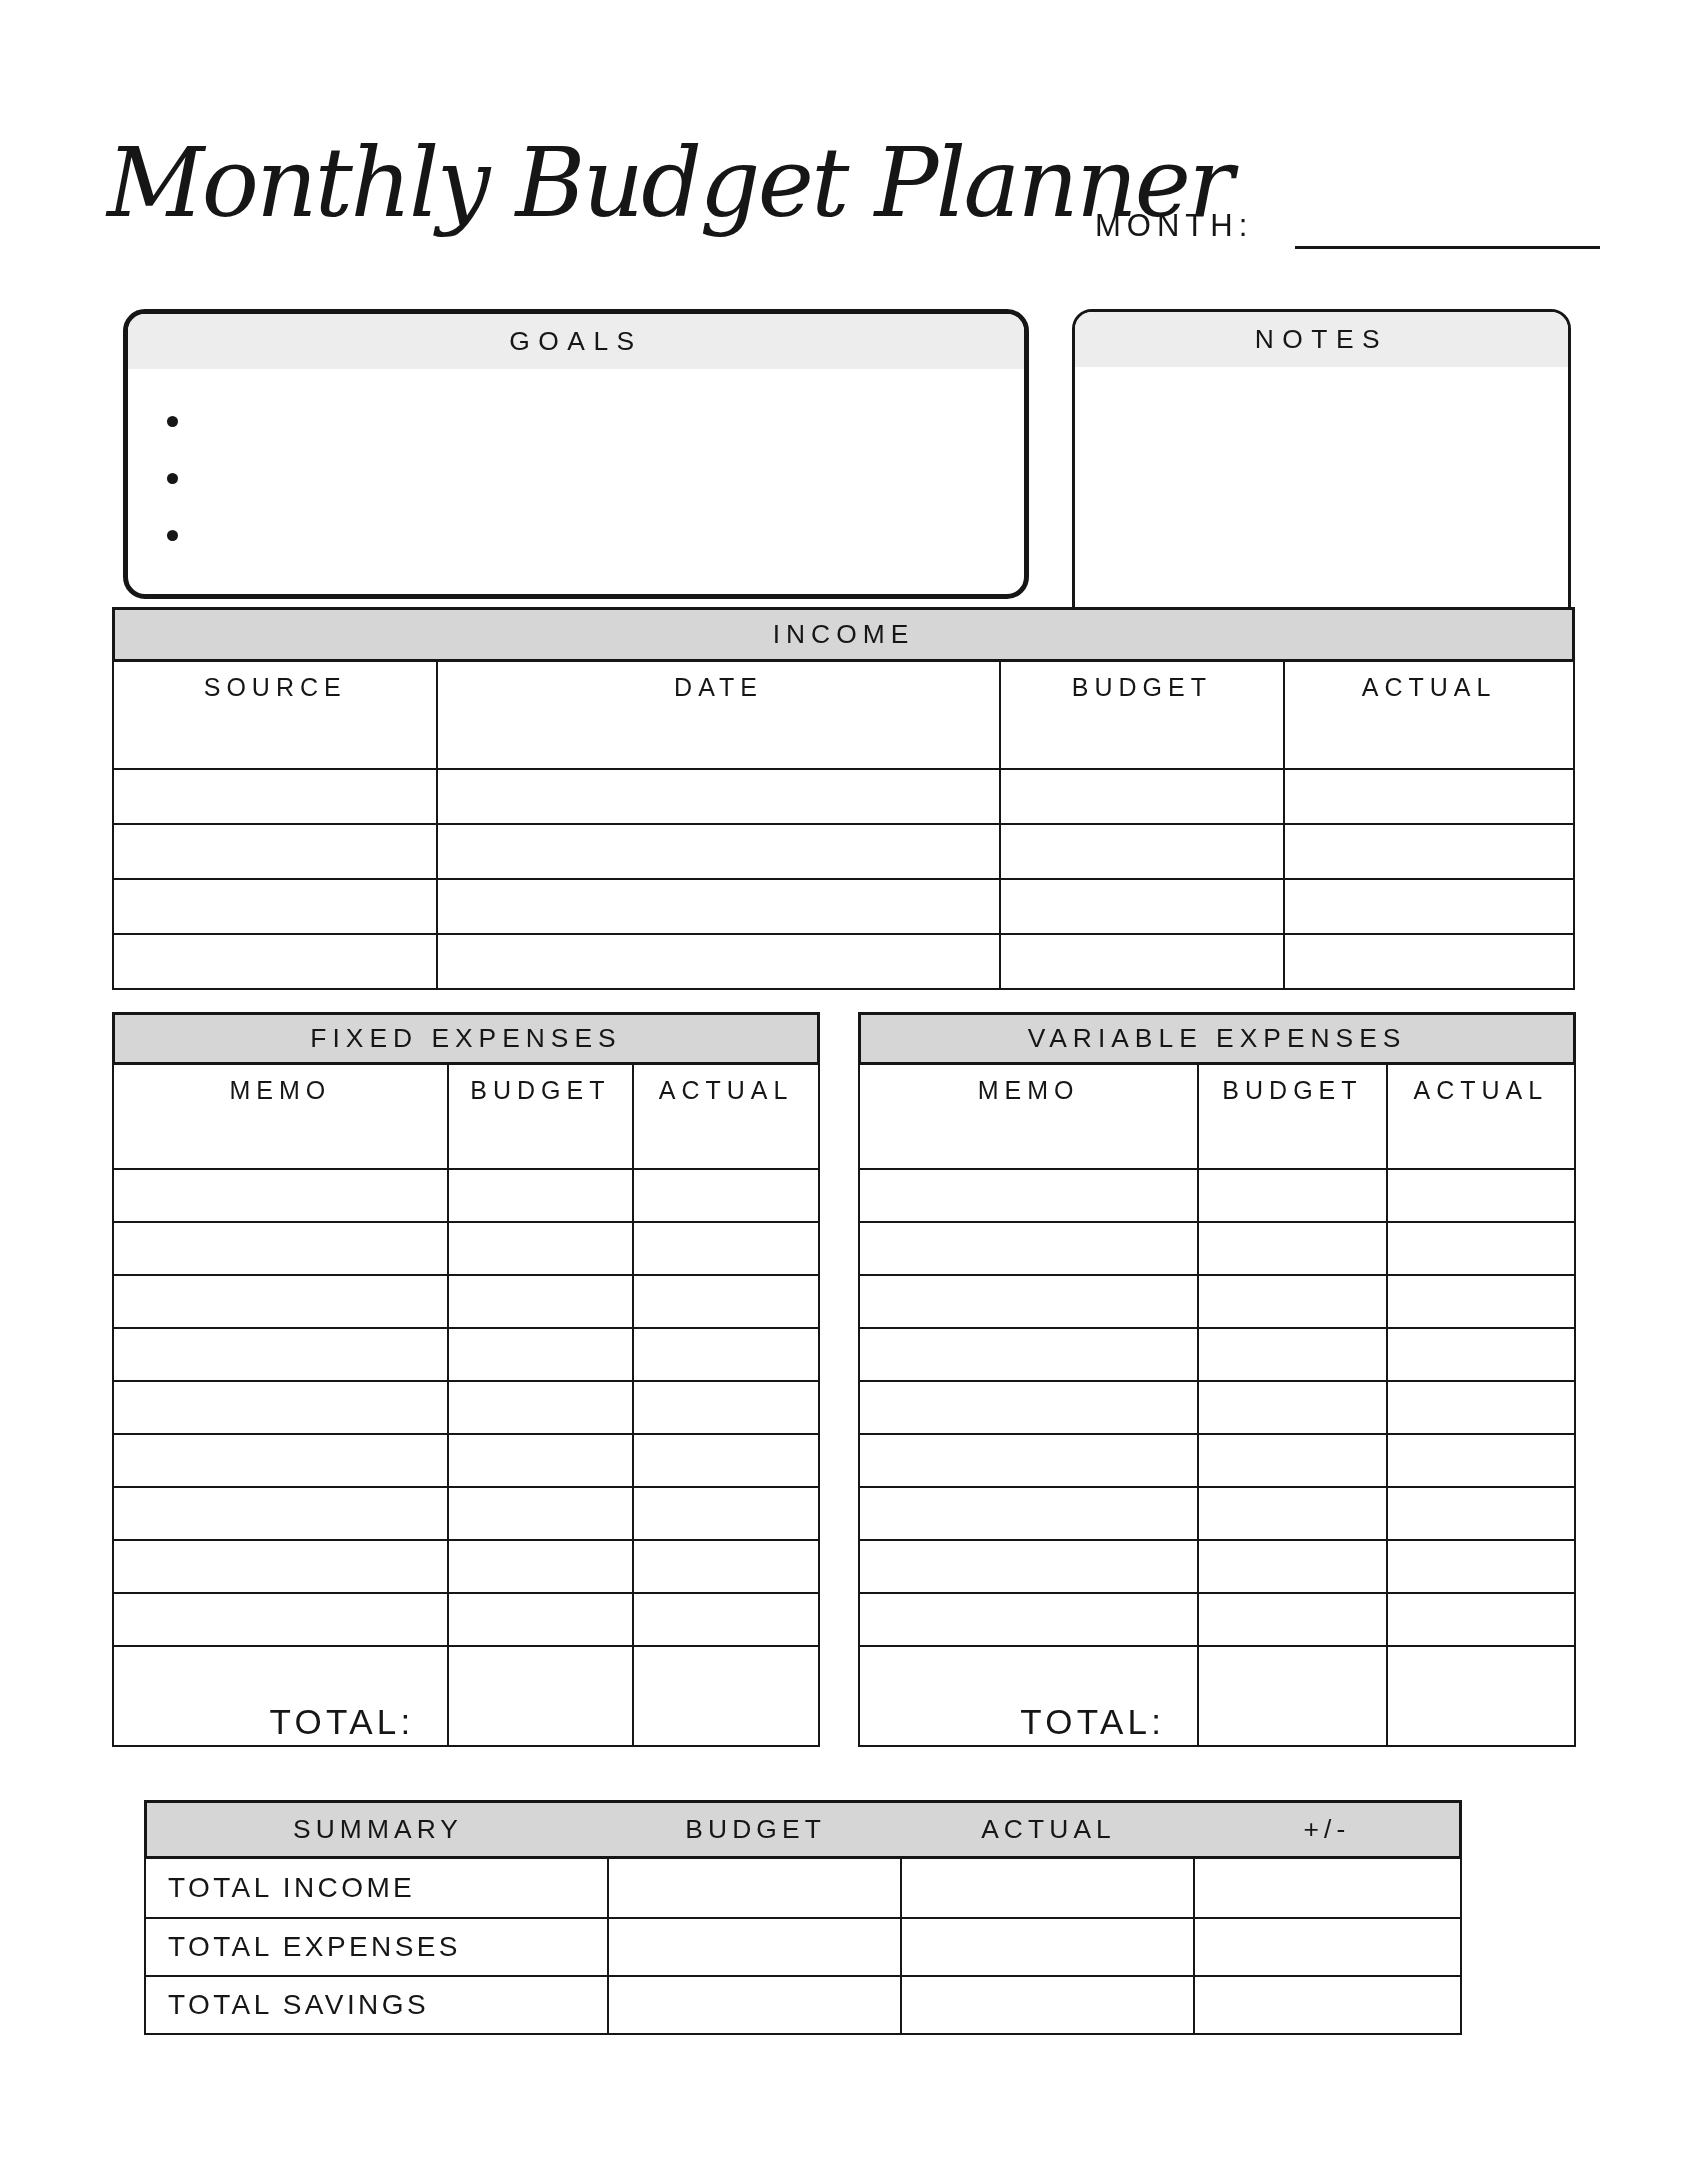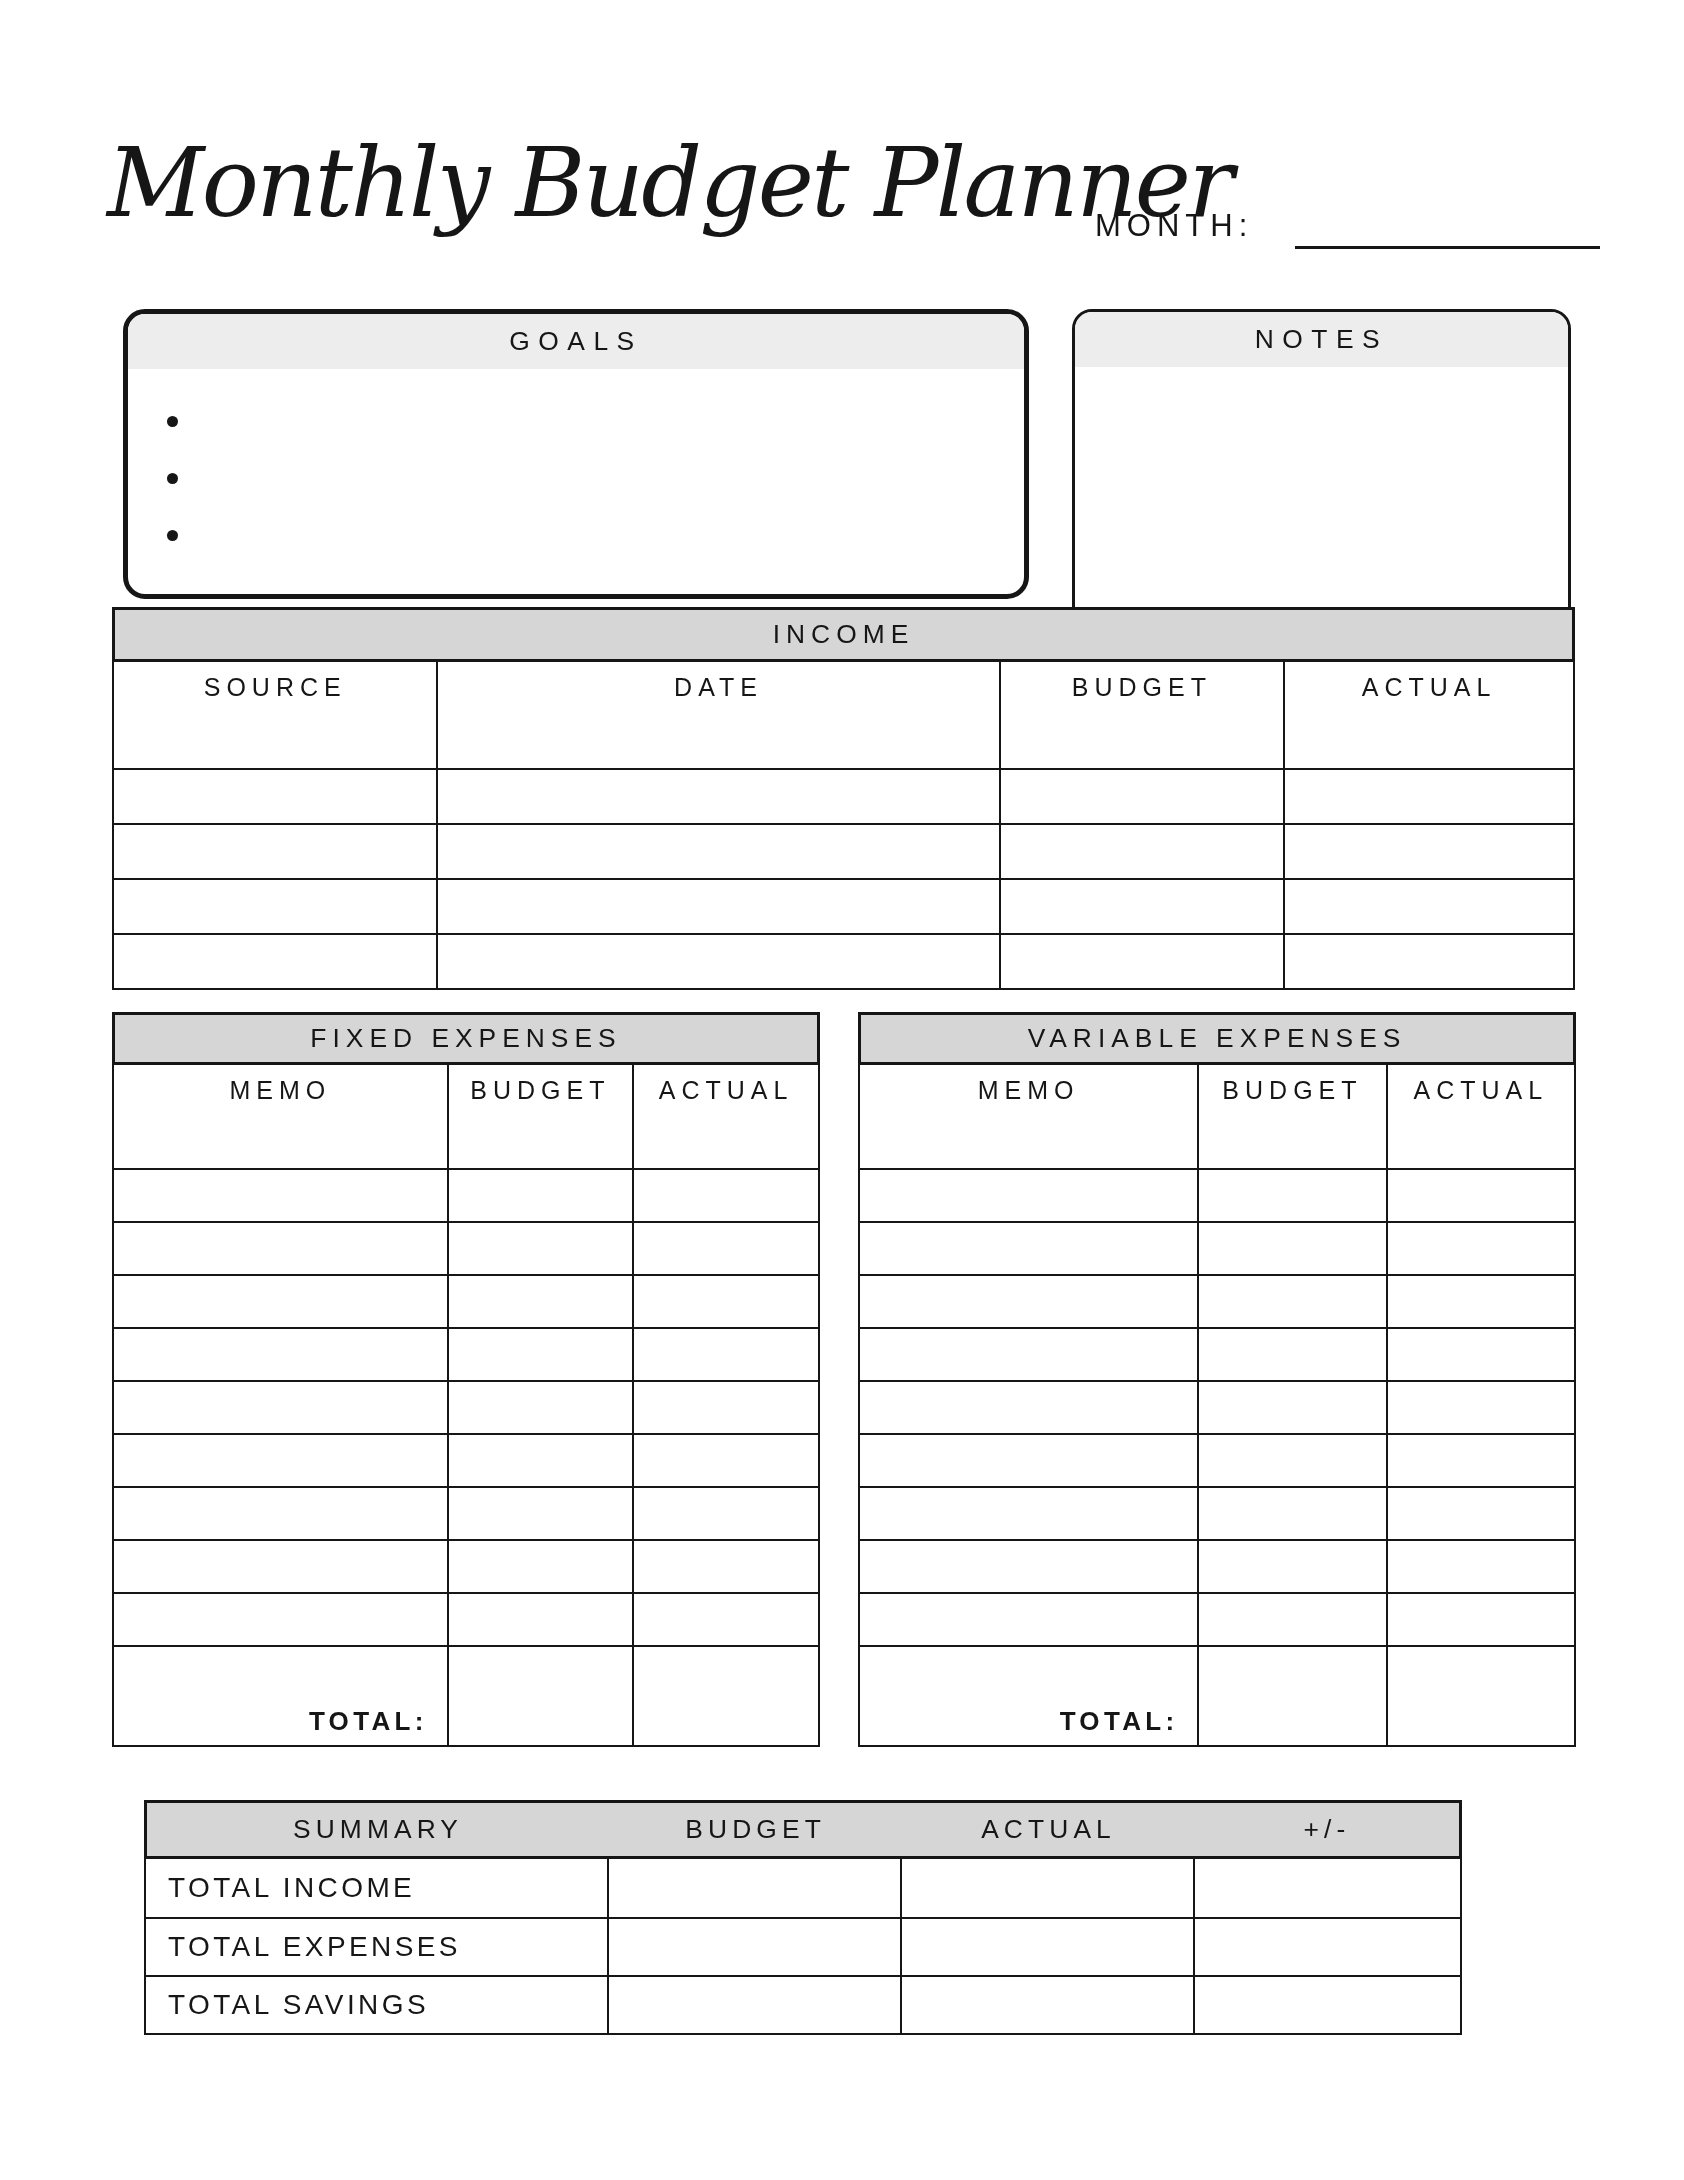--- a/index.html
+++ b/index.html
@@ -79,21 +79,21 @@
   .income .hrow > div{height:51px;}
   .income .rows .trow > div{height:55px;}
   
   .fixed-exp{left:112px;top:1012px;width:708px;}
   .var-exp{left:858px;top:1012px;width:718px;}
   .exp .band{height:53px;}
   .g-exp{grid-template-columns:395fr 219fr 217fr;}
   .exp .hrow > div{height:50px;}
   .exp .rows .trow > div{height:53px;}
   .exp .total-row > div{height:47px;}
-  .total-cell{justify-content:flex-end !important;padding-right:19px;font-size:26px;letter-spacing:4.3px;font-weight:bold;}
+  .total-cell{justify-content:flex-end !important;padding-right:32px;font-size:35px;letter-spacing:4.3px;}
   
   .summary{left:112px;top:1800px;width:1350px;padding-left:32px;}
   .summary .band{height:59px;display:grid;font-size:26.4px;letter-spacing:5.1px;}
   .summary .band > span{display:flex;align-items:center;justify-content:center;}
   .g-sum{grid-template-columns:605fr 384fr 383fr 346fr;}
   .summary .rows .trow > div{height:58px;}
   .sum-label{justify-content:flex-start !important;padding-left:22px;font-size:28px;letter-spacing:3.4px;}
 </style>
 </head>
 <body>

